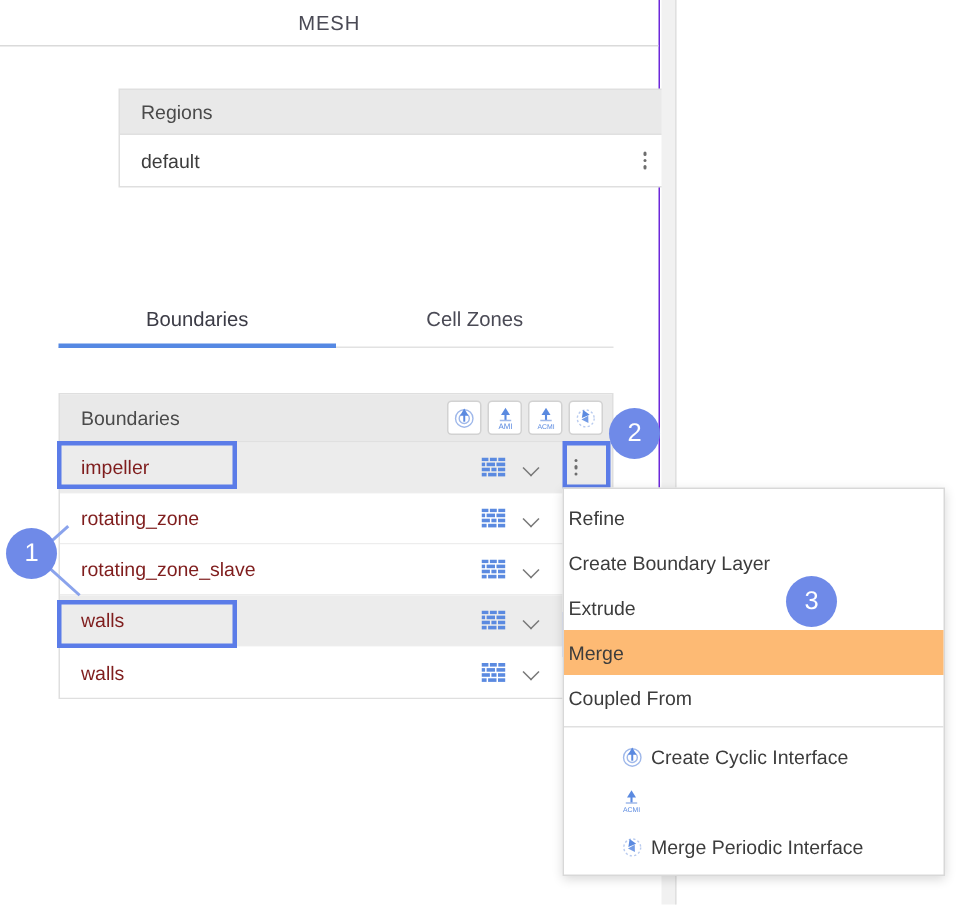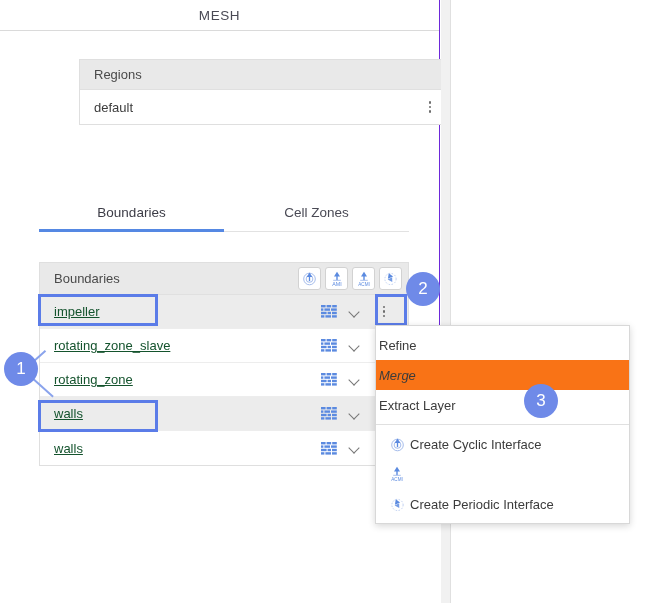--- a/index.html
+++ b/index.html
@@ -144,25 +144,24 @@
     box-sizing: border-box;
   }
 
   .b-row {
     height: 34px;
     display: flex;
     align-items: center;
     padding: 0 12px 0 14px;
     box-sizing: border-box;
     font-size: 13px;
-    color: #14532d;
+    color: #7f1d1d;
     border-bottom: 1px solid #ededed;
     background: #ffffff;
     position: relative;
-    text-decoration: underline;
   }
   .b-row.shaded { background: #ececec; }
   .b-row:last-child { border-bottom: none; }
   .b-row .row-label { flex: 1; }
   .row-icons {
     display: flex;
     align-items: center;
     gap: 10px;
   }
   .chev {
@@ -233,22 +232,22 @@
   .menu-item {
     height: 30px;
     display: flex;
     align-items: center;
     padding: 0 14px 0 3px;
     font-size: 13px;
     color: #3c3c3c;
     cursor: pointer;
     box-sizing: border-box;
   }
-  .menu-item.has-icon { padding-left: 8px; }
-  .menu-item.highlight { background: #f97316; font-style: italic; }
+  .menu-item.has-icon { padding-left: 8px; margin-left: 24px; }
+  .menu-item.highlight { background: #fdba74; }
   .menu-icon {
     width: 26px;
     flex: 0 0 26px;
     display: flex;
     align-items: center;
     justify-content: center;
   }
   .menu-sep {
     height: 1px;
     background: #e0e0e0;
@@ -361,21 +360,21 @@
           <div class="kebab">
               <span></span>
               <span></span>
               <span></span>
             </div>
         </div>
       </div>
     </div>
 
     <div class="b-row">
-      <span class="row-label">rotating_zone_slave</span>
+      <span class="row-label">rotating_zone</span>
       <div class="row-icons">
         <svg width="17" height="13" viewBox="0 0 17 13">
           <g fill="#5b8ae0">
             <rect x="0" y="0" width="4.6" height="2.4"></rect>
               <rect x="5.6" y="0" width="4.6" height="2.4"></rect>
               <rect x="11.2" y="0" width="4.6" height="2.4"></rect>
             <rect x="0" y="3.4" width="2.4" height="2.4"></rect>
               <rect x="3.4" y="3.4" width="5.6" height="2.4"></rect>
               <rect x="10" y="3.4" width="5.8" height="2.4"></rect>
             <rect x="0" y="6.8" width="5.6" height="2.4"></rect>
@@ -391,21 +390,21 @@
           <div class="kebab">
               <span></span>
               <span></span>
               <span></span>
             </div>
         </div>
       </div>
     </div>
 
     <div class="b-row">
-      <span class="row-label">rotating_zone</span>
+      <span class="row-label">rotating_zone_slave</span>
       <div class="row-icons">
         <svg width="17" height="13" viewBox="0 0 17 13">
           <g fill="#5b8ae0">
             <rect x="0" y="0" width="4.6" height="2.4"></rect>
               <rect x="5.6" y="0" width="4.6" height="2.4"></rect>
               <rect x="11.2" y="0" width="4.6" height="2.4"></rect>
             <rect x="0" y="3.4" width="2.4" height="2.4"></rect>
               <rect x="3.4" y="3.4" width="5.6" height="2.4"></rect>
               <rect x="10" y="3.4" width="5.8" height="2.4"></rect>
             <rect x="0" y="6.8" width="5.6" height="2.4"></rect>
@@ -502,25 +501,31 @@
 
 <div class="badge" style="left:4px; top:352px;">1</div>
 <div class="badge" style="left:406px; top:272px;">2</div>
 <div class="badge" style="left:524px; top:384px;">3</div>
 
 <div id="ctx-menu">
 
   <div class="menu-item">
     <span>Refine</span>
   </div>
+  <div class="menu-item">
+    <span>Create Boundary Layer</span>
+  </div>
+  <div class="menu-item">
+    <span>Extrude</span>
+  </div>
   <div class="menu-item highlight">
     <span>Merge</span>
   </div>
   <div class="menu-item">
-    <span>Extract Layer</span>
+    <span>Coupled From</span>
   </div>
 
   <div class="menu-sep"></div>
 
   <div class="menu-item has-icon">
     <span class="menu-icon">
       <svg width="15" height="15" viewBox="0 0 16 16">
         <circle cx="8" cy="8.5" r="6.2" fill="none" stroke="#9fb8ea" stroke-width="1"></circle>
         <circle cx="8" cy="8.5" r="3.6" fill="none" stroke="#9fb8ea" stroke-width="1"></circle>
         <path d="M8 1.5 L11 6.5 L5 6.5 Z" fill="#5b8ae0"></path>
@@ -543,16 +548,16 @@
   </div>
 
   <div class="menu-item has-icon">
     <span class="menu-icon">
       <svg width="15" height="15" viewBox="0 0 16 16">
         <circle cx="8" cy="8.5" r="6" fill="none" stroke="#b9cbef" stroke-width="1" stroke-dasharray="1.6 1.6"></circle>
         <path d="M7.6 2 L10.6 7 L4.6 7 Z" fill="#5b8ae0" transform="rotate(-22 8 6)"></path>
         <path d="M8.4 6 L11 10.6 L5.4 10.6 Z" fill="#5b8ae0" transform="rotate(28 8 9)" opacity="0.85"></path>
       </svg>
     </span>
-    <span>Create Periodic Interface</span>
+    <span>Merge Periodic Interface</span>
   </div>
 
 </div>
 
 </body></html>

